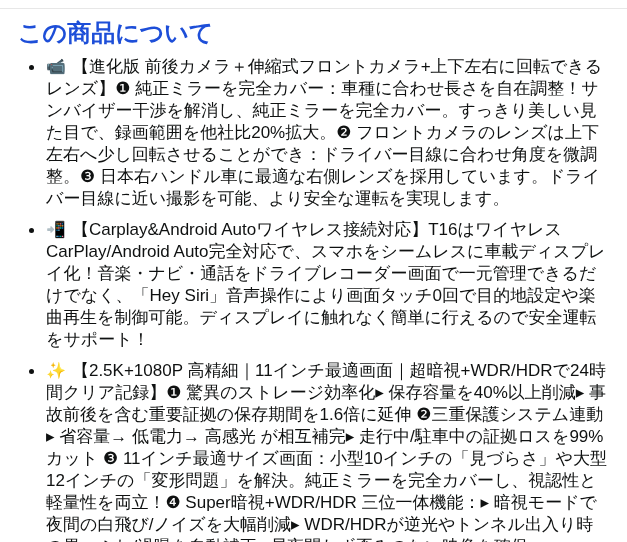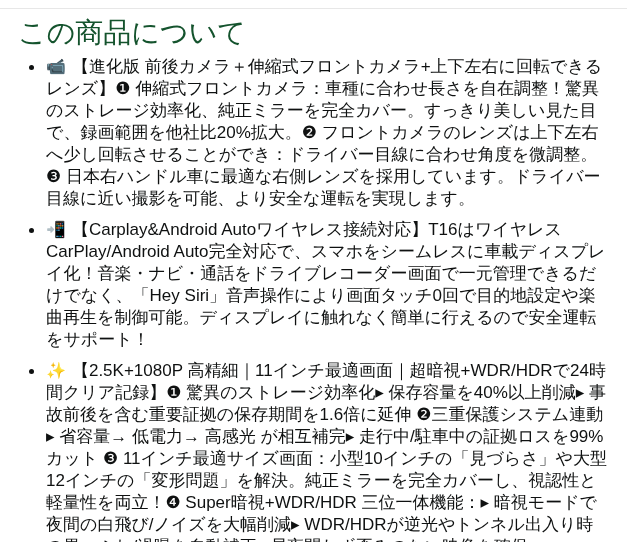--- a/index.html
+++ b/index.html
@@ -17,25 +17,25 @@
     font-family: "Liberation Sans", "DejaVu Sans", sans-serif;
     padding: 0 19px 0 18px;
     overflow: hidden;
   }
   .divider {
     border: none;
     border-top: 1px solid #e7e7e7;
     margin: 8px -19px 0 -18px;
   }
   .section-title {
-    font-size: 28px;
-    font-weight: 400;
+    font-size: 24px;
+    font-weight: 700;
     line-height: 30px;
     margin: 9px 0 8px 0;
-    color: #14532d;
+    color: #1d4ed8;
   }
   ul.feature-bullets {
     margin: 0;
     padding: 0 0 0 27px;
     list-style: disc outside;
   }
   ul.feature-bullets li {
     font-size: 17px;
     line-height: 22px;
     margin: 0 0 9px 0;
@@ -52,21 +52,21 @@
   }
 </style>
 </head>
 <body>
 
 <div class="about-section">
   <hr class="divider">
   <h1 class="section-title">この商品について</h1>
   <ul class="feature-bullets">
     <li>
-      <span class="emoji">📹</span><span>【進化版 前後カメラ＋伸縮式フロントカメラ+上下左右に回転できるレンズ】❶ 伸縮式フロントカメラ：車種に合わせ長さを自在調整！驚異のストレージ効率化、純正ミラーを完全カバー。すっきり美しい見た目で、録画範囲を他社比20%拡大。❷ フロントカメラのレンズは上下左右へ少し回転させることができ：ドライバー目線に合わせ角度を微調整。❸ 日本右ハンドル車に最適な右側レンズを採用しています。ドライバー目線に近い撮影を可能、より安全な運転を実現します。</span>
+      <span class="emoji">📹</span><span>【進化版 前後カメラ＋伸縮式フロントカメラ+上下左右に回転できるレンズ】❶ 純正ミラーを完全カバー：車種に合わせ長さを自在調整！サンバイザー干渉を解消し、純正ミラーを完全カバー。すっきり美しい見た目で、録画範囲を他社比20%拡大。❷ フロントカメラのレンズは上下左右へ少し回転させることができ：ドライバー目線に合わせ角度を微調整。❸ 日本右ハンドル車に最適な右側レンズを採用しています。ドライバー目線に近い撮影を可能、より安全な運転を実現します。</span>
     </li>
     <li>
       <span class="emoji">📲</span><span>【Carplay&amp;Android Autoワイヤレス接続対応】T16はワイヤレスCarPlay/Android Auto完全対応で、スマホをシームレスに車載ディスプレイ化！音楽・ナビ・通話をドライブレコーダー画面で一元管理できるだけでなく、「Hey Siri」音声操作により画面タッチ0回で目的地設定や楽曲再生を制御可能。ディスプレイに触れなく簡単に行えるので安全運転をサポート！</span>
     </li>
     <li>
       <span class="emoji">✨</span><span>【2.5K+1080P 高精細｜11インチ最適画面｜超暗視+WDR/HDRで24時間クリア記録】❶ 驚異のストレージ効率化▸ 保存容量を40%以上削減▸ 事故前後を含む重要証拠の保存期間を1.6倍に延伸 ❷三重保護システム連動▸ 省容量→ 低電力→ 高感光 が相互補完▸ 走行中/駐車中の証拠ロスを99%カット ❸ 11インチ最適サイズ画面：小型10インチの「見づらさ」や大型12インチの「変形問題」を解決。純正ミラーを完全カバーし、視認性と軽量性を両立！❹ Super暗視+WDR/HDR 三位一体機能：▸ 暗視モードで夜間の白飛び/ノイズを大幅削減▸ WDR/HDRが逆光やトンネル出入り時の黒つぶれ/過曝を自動補正▸ 昼夜問わず歪みのない映像を確保。</span>
     </li>
   </ul>
 </div>
 

